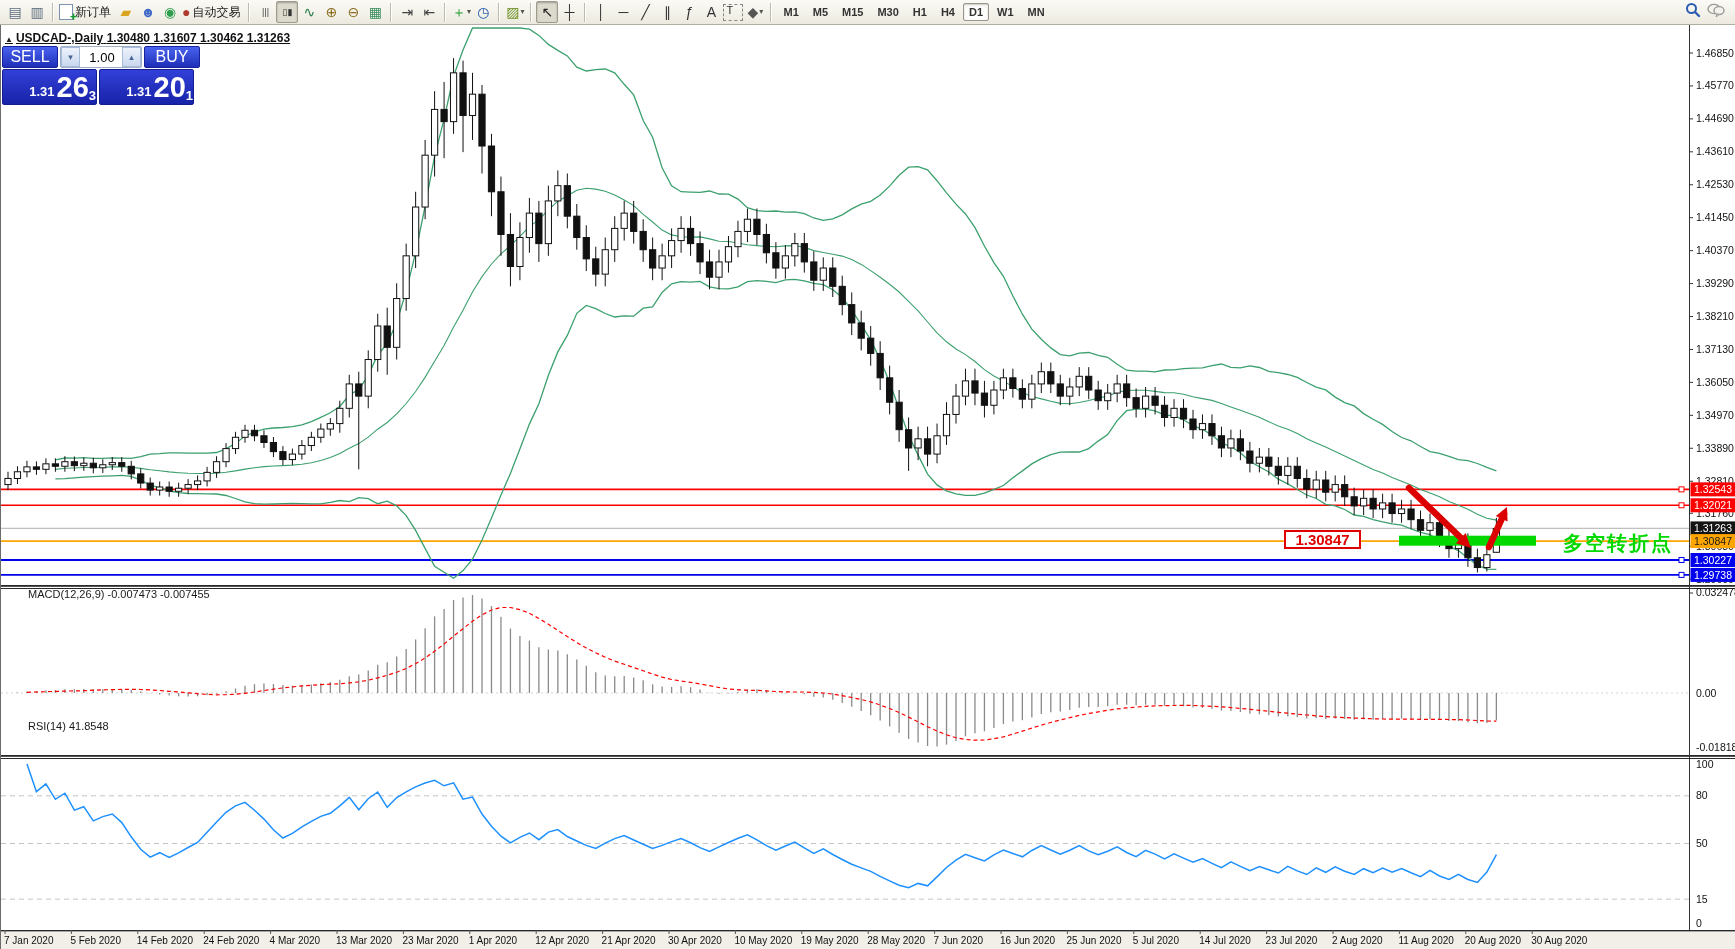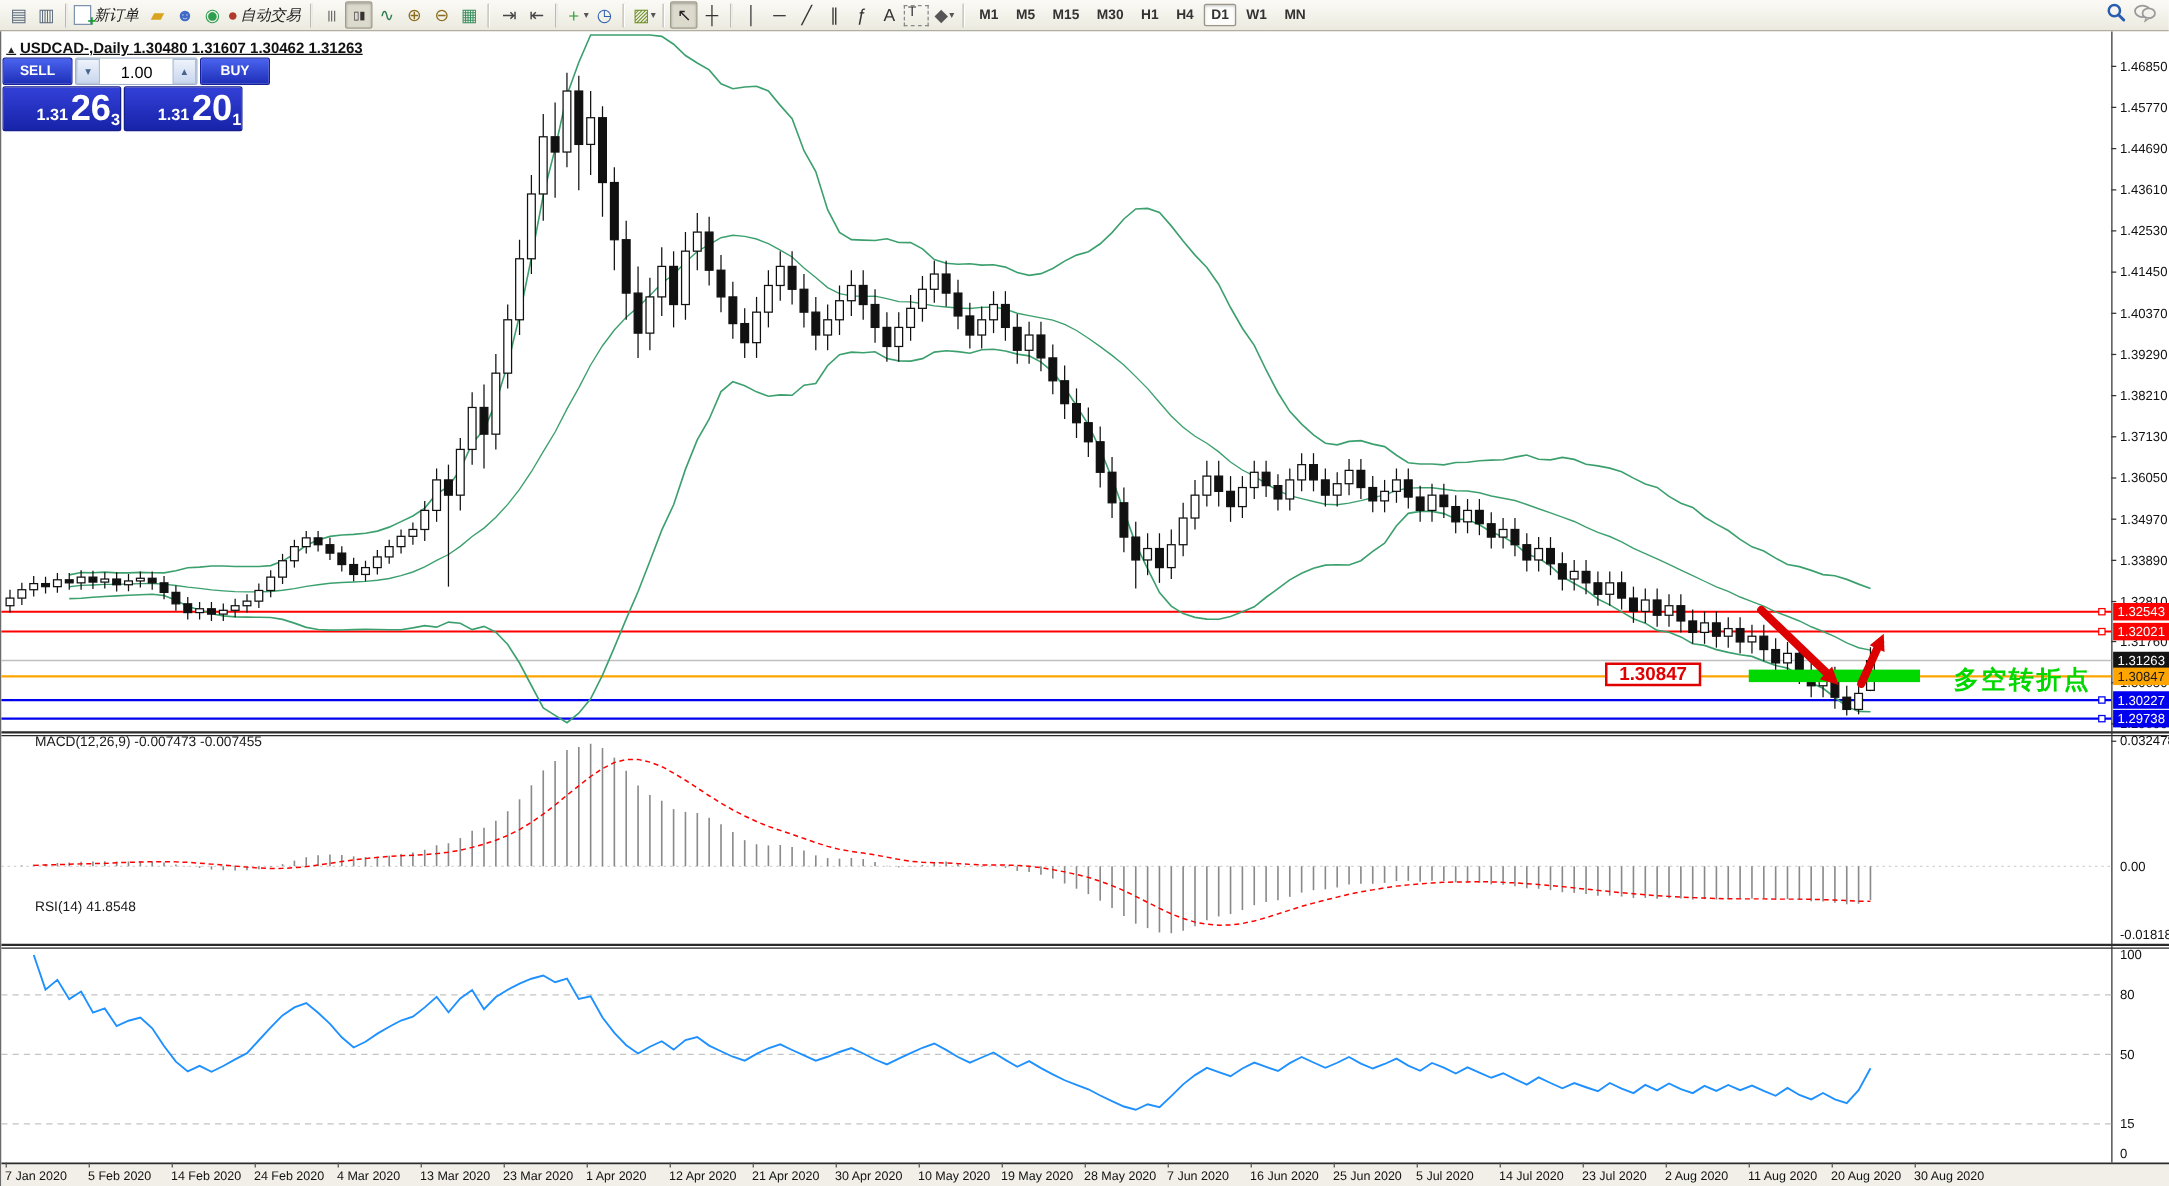--- a/index.html
+++ b/index.html
@@ -8,43 +8,43 @@
   .toolbar{position:absolute;left:0;top:0;width:1735px;height:25px;
     background:linear-gradient(#fbfaf6,#eceadf);border-bottom:1px solid #b0ada1;
     display:flex;align-items:center;padding-left:4px;box-sizing:border-box;z-index:30;}
   #tb-left{display:flex;align-items:center;flex:1 1 auto;}
   .tb-right{display:flex;align-items:center;gap:6px;margin-right:10px;}
   .tbi{min-width:20px;height:20px;display:flex;align-items:center;justify-content:center;
     border:1px solid transparent;border-radius:2px;font-size:14px;color:#4a4a4a;line-height:1;}
   .tbi.active{background:#dcd9cd;border:1px solid #a09c8c;box-shadow:inset 0 1px 2px rgba(0,0,0,.28);}
   .tbi .dd{font-size:8px;color:#555;margin-left:1px;}
   .tb-sep{width:1px;height:19px;background:#bdbab0;border-right:1px solid #fff;margin:0 4px;}
-  .tb-label{font-size:12px;color:#1a1a1a;margin:0 3px 0 2px;white-space:nowrap;font-style:italic;}
+  .tb-label{font-size:12px;color:#1a1a1a;margin:0 3px 0 2px;white-space:nowrap;}
   .tbi .doc{width:12px;height:14px;background:#fff;border:1px solid #7d93ad;position:relative;}
   .tbi .doc i{position:absolute;right:-5px;bottom:-4px;font-style:normal;color:#0f9f28;font-weight:bold;font-size:12px;}
   .tf{font-size:11px;font-weight:bold;color:#333;padding:2px 5px;margin:13px 1px;
     border:1px solid transparent;border-radius:2px;}
   .tf.active{background:#fdfdfb;border:1px solid #9a968a;box-shadow:inset 0 1px 2px rgba(0,0,0,.22);}
   .boxed{border:1px dashed #888;font-size:11px;padding:0 2px;min-width:14px;height:15px;}
   
   #chart-area{position:absolute;left:0;top:25px;width:1492px;height:924px;background:#fff;
     border-left:1px solid #6b6b6b;box-sizing:border-box;}
   svg text{font-family:"Liberation Sans",sans-serif;}
   
   .symbol-info{position:absolute;left:5px;top:31px;font-size:12px;font-weight:bold;color:#111;z-index:20;text-decoration:underline;}
   .symbol-info .mk{font-size:8px;margin-right:3px;color:#222;}
   
   .ocw{position:absolute;left:2px;top:46px;width:192px;z-index:25;}
   .ocw .row1{display:flex;height:22px;gap:2px;}
-  .btn-blue{flex:0 0 56px;background:linear-gradient(#4a63ef,#1e2fb8);color:#fff;font-size:11px;
-    font-weight:bold;border:1px solid #16219c;border-radius:2px;display:flex;align-items:center;justify-content:center;text-align:right;}
+  .btn-blue{flex:0 0 56px;background:linear-gradient(#4a63ef,#1e2fb8);color:#fff;font-size:16px;
+    font-weight:normal;border:1px solid #16219c;border-radius:2px;display:flex;align-items:center;justify-content:center;text-align:right;}
   .vol-box{flex:1 1 auto;display:flex;border:1px solid #9fb0c8;background:#fff;border-radius:2px;}
   .vol-step{width:17px;background:linear-gradient(#eef3fb,#c9d7ee);color:#46648f;font-size:9px;
     display:flex;align-items:center;justify-content:center;border:1px solid #aabdd8;}
-  .vol-box input{flex:1;border:0;outline:0;text-align:right;font-size:13px;padding-right:16px;width:40px;
+  .vol-box input{flex:1;border:0;outline:0;text-align:center;font-size:13px;padding-right:0;width:40px;
     font-family:"Liberation Sans",sans-serif;}
   .ocw .row2{display:flex;height:36px;gap:2px;margin-top:1px;}
   .quote{flex:1;background:linear-gradient(#3340d8,#1723a8);border:1px solid #141e8f;border-radius:2px;
     color:#fff;display:flex;align-items:flex-end;justify-content:flex-end;padding-bottom:2px;}
   .quote .sm{font-size:13px;font-weight:bold;margin-right:2px;margin-bottom:3px;}
   .quote .bg{font-size:29px;font-weight:bold;line-height:0.95;}
   .quote .sup{font-size:13px;font-weight:bold;vertical-align:top;position:relative;top:1px;}
   
   .ind-label{position:absolute;left:4px;font-size:11px;color:#1a1a1a;z-index:20;padding-left:24px;}
   

